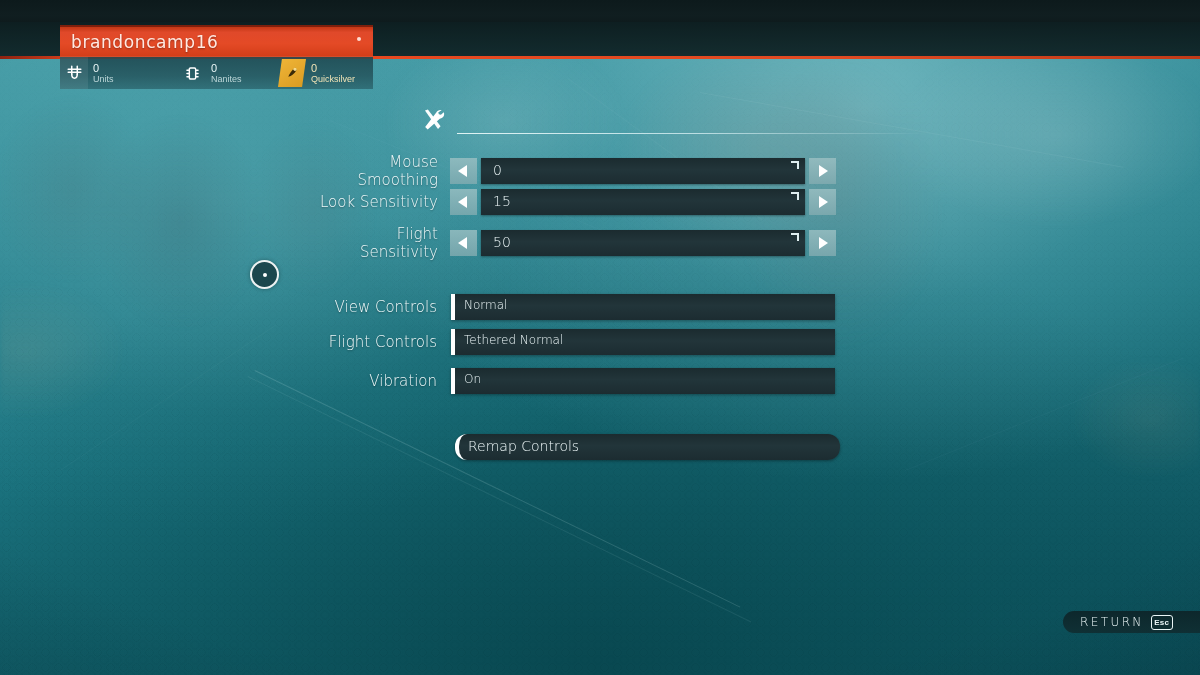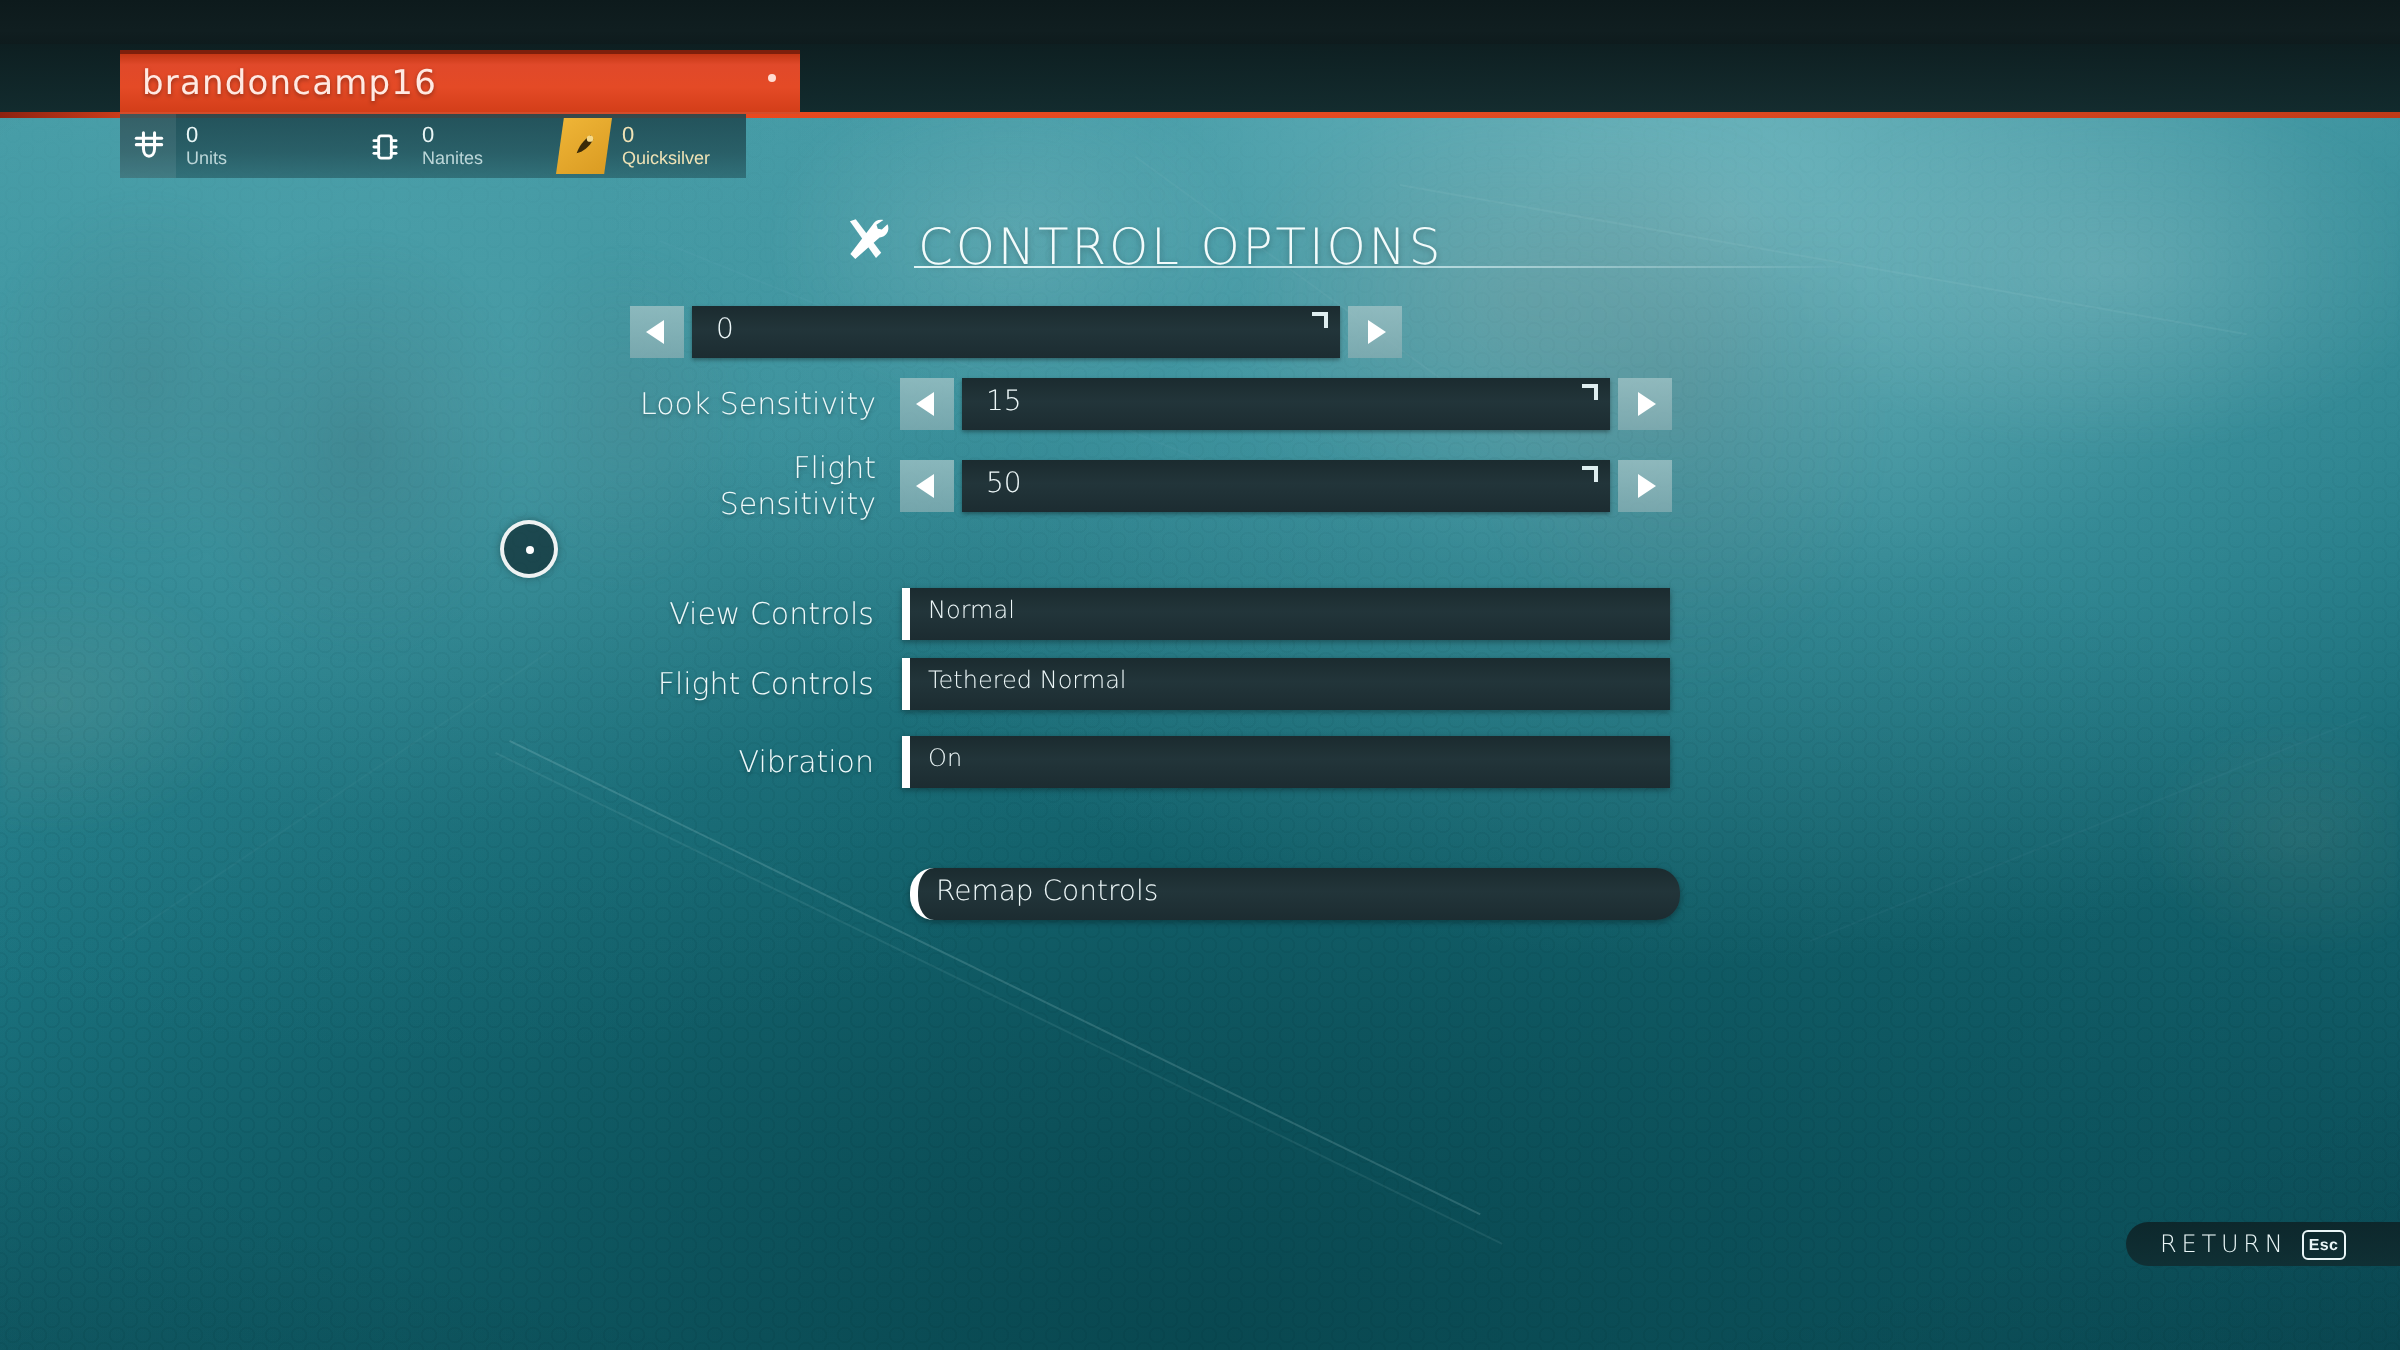--- a/index.html
+++ b/index.html
@@ -77,21 +77,21 @@
     background:linear-gradient(to bottom, rgba(10,22,24,1) 0%, rgba(12,28,30,0.97) 45%, rgba(14,34,36,0.92) 100%);
   }
   .redline {
     position:absolute; left:0; top:56px; width:1200px; height:3px;
     background:linear-gradient(to right,#8d2210 0%,#d6401c 6%,#e8481f 30%,#e04a22 70%,#c03a18 100%);
   }
 
   
   #player-panel { position:absolute; left:60px; top:25px; width:313px; }
   .name-bar {
-    position:relative; height:32px; width:340px;
+    position:relative; height:32px; width:313px;
     background:linear-gradient(to bottom,#c33715 0%,#e0492a 18%,#e44a26 55%,#d23d18 100%);
     border-top:2px solid #7d1f0c;
     box-shadow: inset 0 -1px 0 rgba(255,255,255,0.08);
     text-align: right;
   }
   .name-text {
     position:absolute; left:11px; top:5px;
     color:#ffe9e2; font-size:17px; letter-spacing:0.6px;
     font-family:"DejaVu Sans", sans-serif; font-weight:400;
     text-shadow:0 1px 2px rgba(0,0,0,0.35);
@@ -308,25 +308,25 @@
 
   <div id="title-row">
     <span>
       <svg width="27" height="27" viewBox="0 0 24 24">
         <g fill="#ffffff">
           <path d="M4.4 3.2 L7.0 2.3 L18.3 17.2 L16.0 19.6 Z" opacity="0.98"></path>
           <path d="M19.3 2.7 C17.3 2.2 15.3 3.1 14.5 4.8 L4.6 17.8 L6.8 20.0 L17.6 10.4 C19.4 10.3 21.0 9.0 21.4 7.2 C21.6 6.3 21.5 5.4 21.1 4.6 L18.6 6.9 L16.8 6.5 L16.2 4.8 Z"></path>
         </g>
       </svg>
     </span>
-    <span class="title-text">CONTROL OPTIONS</span>
   </div>
   <div class="title-rule"></div>
 
   <div class="row" style="left:315px; top:153px;">
+    <div class="row-label sl-label">Mouse Smoothing</div>
     <div class="arrow-btn">
         <div class="tri tri-left"></div>
       </div>
     <div class="sl-field">
       <span class="sl-val">0</span>
       <span class="corner-mark"></span>
     </div>
     <div class="arrow-btn">
         <div class="tri tri-right"></div>
       </div>

